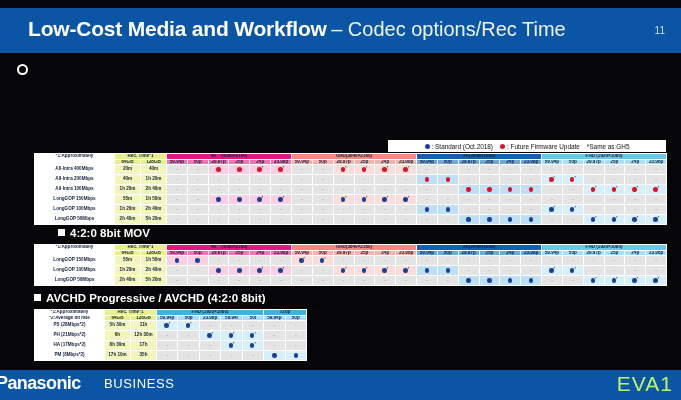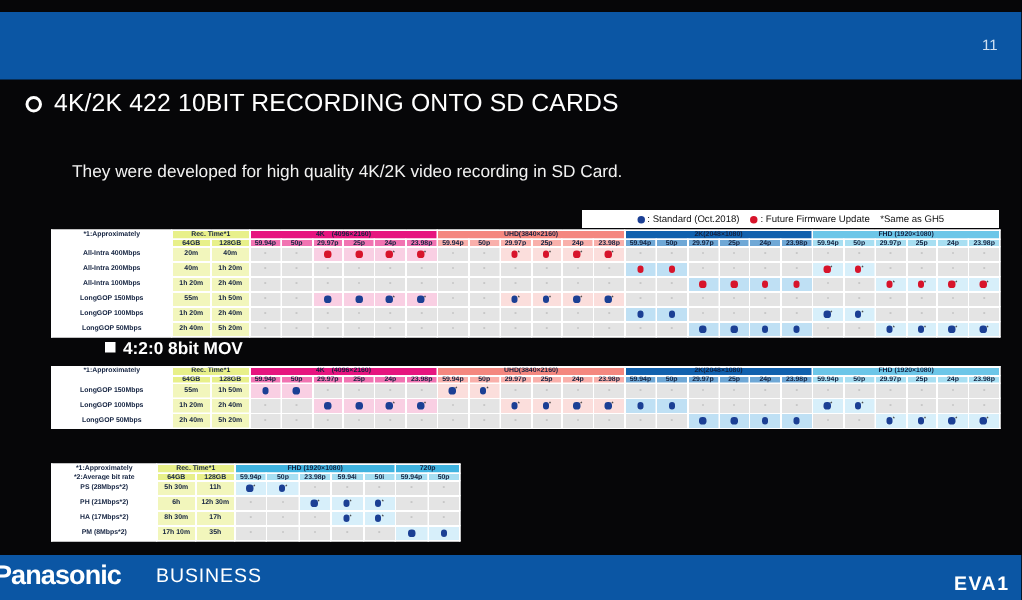--- a/index.html
+++ b/index.html
@@ -19,21 +19,21 @@
   .h1{position:absolute;left:36px;top:60px;font-size:16.5px;color:#ffffff;letter-spacing:.1px;}
   .sub{position:absolute;left:48px;font-size:11.5px;color:#f2f2f2;}
   .sub.l1{top:90px;}
   .sub.l2{top:109px;}
 
   
   .cap{position:absolute;font-size:11.5px;font-weight:bold;color:#ffffff;}
   .cap .sq{display:inline-block;width:7px;height:7px;background:#fff;margin-right:5px;
            vertical-align:middle;position:relative;top:-1px;}
   .cap1{left:34px;top:136px;}
-  .cap2{left:30px;top:227px;padding-left:40px;}
+  .cap2{left:18px;top:227px;padding-left:40px;}
   .cap3{left:34px;top:292px;}
 
   
   .legend{position:absolute;left:388px;top:140px;width:278px;height:12px;background:#ffffff;
           font-size:6.4px;color:#111;display:flex;align-items:center;justify-content:center;gap:7px;}
   .lg-item{display:flex;align-items:center;gap:2px;white-space:nowrap;}
   .lgdot{width:5px;height:5px;border-radius:50%;display:inline-block;}
   .lgdot.blue{background:#1b3f94;}
   .lgdot.red{background:#d7142b;}
 
@@ -67,49 +67,54 @@
   .dot.blue{background:#1b3f94;}
   .dot.red{background:#d7142b;}
   .star{font-size:3.4px;vertical-align:super;color:#333;}
   .dash{color:#8a8a8a;font-size:5px;font-weight:normal;}
 
   
   .footer{position:absolute;left:0;bottom:0;width:681px;height:30px;background:#0b56a4;}
   .pana{position:absolute;left:-4px;bottom:6px;font-size:18px;font-weight:bold;color:#ffffff;
         letter-spacing:-.6px;font-family:"Liberation Sans",sans-serif;}
   .busi{position:absolute;left:104px;bottom:9px;font-size:13px;color:#ffffff;letter-spacing:.6px;}
-  .eva{position:absolute;right:8px;bottom:4px;font-size:13px;font-weight:bold;color:#ffffff;letter-spacing:1px;}
+  .eva{position:absolute;right:8px;bottom:4px;font-size:21px;font-weight:normal;color:#bef264;letter-spacing:1px;}
 </style>
 </head>
 <body>
 
 <div class="slide">
 
   <div class="titlebar">
+    <div class="inner">
+      <span class="t-strong">Low-Cost Media and Workflow</span>
+      <span class="t-light">– Codec options/Rec Time</span>
+    </div>
     <div class="pageno">11</div>
   </div>
 
   <div class="b1"></div>
-  <div class="h1">4K/2K 422 10BIT RECORDING ONTO SD CARDS</div>
-  <div class="sub l2">They were developed for high quality 4K/2K video recording in SD Card.</div>
 
   <div class="legend">
     <span class="lg-item">
       <span class="lgdot blue"></span>
       <span>: Standard (Oct.2018)</span>
     </span>
     <span class="lg-item">
       <span class="lgdot red"></span>
       <span>: Future Firmware Update</span>
     </span>
     <span class="lg-item">*Same as GH5</span>
   </div>
 
   <div class="cap cap2">
     <span class="sq"></span><span>4:2:0 8bit MOV</span>
+  </div>
+  <div class="cap cap3">
+    <span class="sq"></span><span>AVCHD Progressive / AVCHD (4:2:0 8bit)</span>
   </div>
 
   <table class="tbl" id="tbl1" style="left:34px;top:153px;width:632px;">
       <colgroup>
         <col style="width: 80px;">
         <col style="width: 26px;">
         <col style="width: 26px;">
         <col style="width: 20.8333px;">
         <col style="width: 20.8333px;">
         <col style="width: 20.8333px;">

